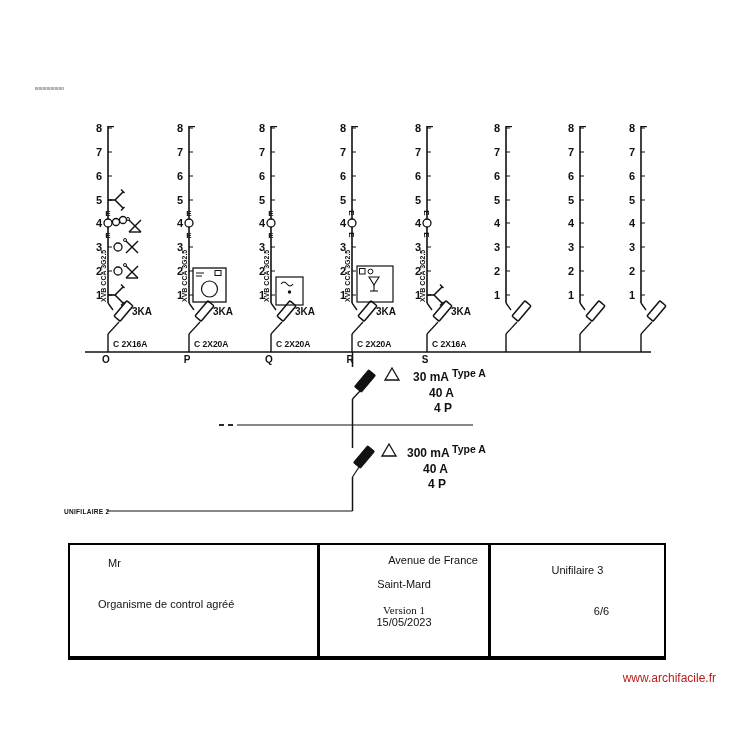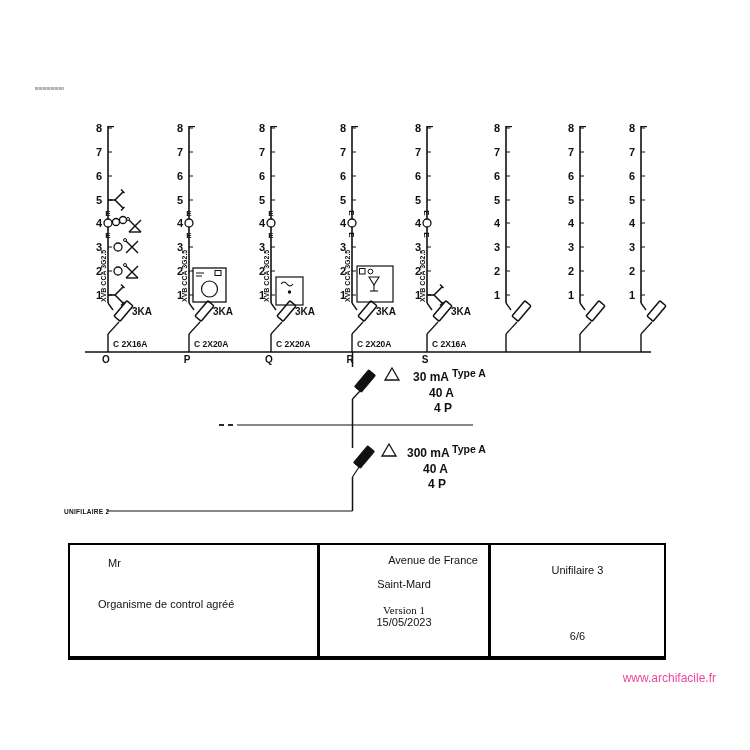--- a/index.html
+++ b/index.html
@@ -8,21 +8,21 @@
   svg text{font-family:"Liberation Sans",sans-serif;}
   .dt{font-weight:bold;fill:#111;}
   
   #titleblock{position:absolute;left:68px;top:543px;width:598px;height:117px;
     border:2px solid #000;border-bottom-width:4px;box-sizing:border-box;display:flex;color:#111;}
   .tb-col{position:relative;height:100%;box-sizing:border-box;font-size:11px;}
   .tb-col1{width:270px;border-right:3px solid #000;}
   .tb-col2{width:184px;border-right:3px solid #000;text-align:center;}
   .tb-col3{width:187px;text-align:center;}
   .tb-line{position:absolute;width:100%;line-height:12.5px;}
-  #watermark{position:absolute;top:671px;right:34px;font-size:12px;color:#ec4899;}
+  #watermark{position:absolute;top:671px;right:34px;font-size:12px;color:#b91c1c;}
   #micro-artifact{position:absolute;left:35px;top:87px;width:29px;height:3px;
     background:repeating-linear-gradient(90deg,#9a9a9a 0 3px,#cfcfcf 3px 4px);opacity:.75;}
 </style>
 </head>
 <body>
 
 <div id="page">
   <div id="micro-artifact"></div>
 
   <svg id="diagram" width="750" height="750" viewBox="0 0 750 750" style="position:absolute;left:0;top:0;">
@@ -366,18 +366,18 @@
       <div class="tb-line" style="top:53px;left:28px;width:auto;">Organisme de control agréé</div>
     </div>
     <div class="tb-col tb-col2">
       <div class="tb-line" style="top:9px;padding-left:29px;">Avenue de France</div>
       <div class="tb-line" style="top:33px;">Saint-Mard</div>
       <div class="tb-line" style="top:59px;font-family:Liberation Serif, serif;">Version 1</div>
       <div class="tb-line" style="top:71px;text-align:center;">15/05/2023</div>
     </div>
     <div class="tb-col tb-col3">
       <div class="tb-line" style="top:19px;">Unifilaire 3</div>
-      <div class="tb-line" style="top:85px;">6/6</div>
+      <div class="tb-line" style="top:60px;padding-left:24px;">6/6</div>
     </div>
   </div>
 
   <div id="watermark">www.archifacile.fr</div>
 </div>
 
 </body></html>

